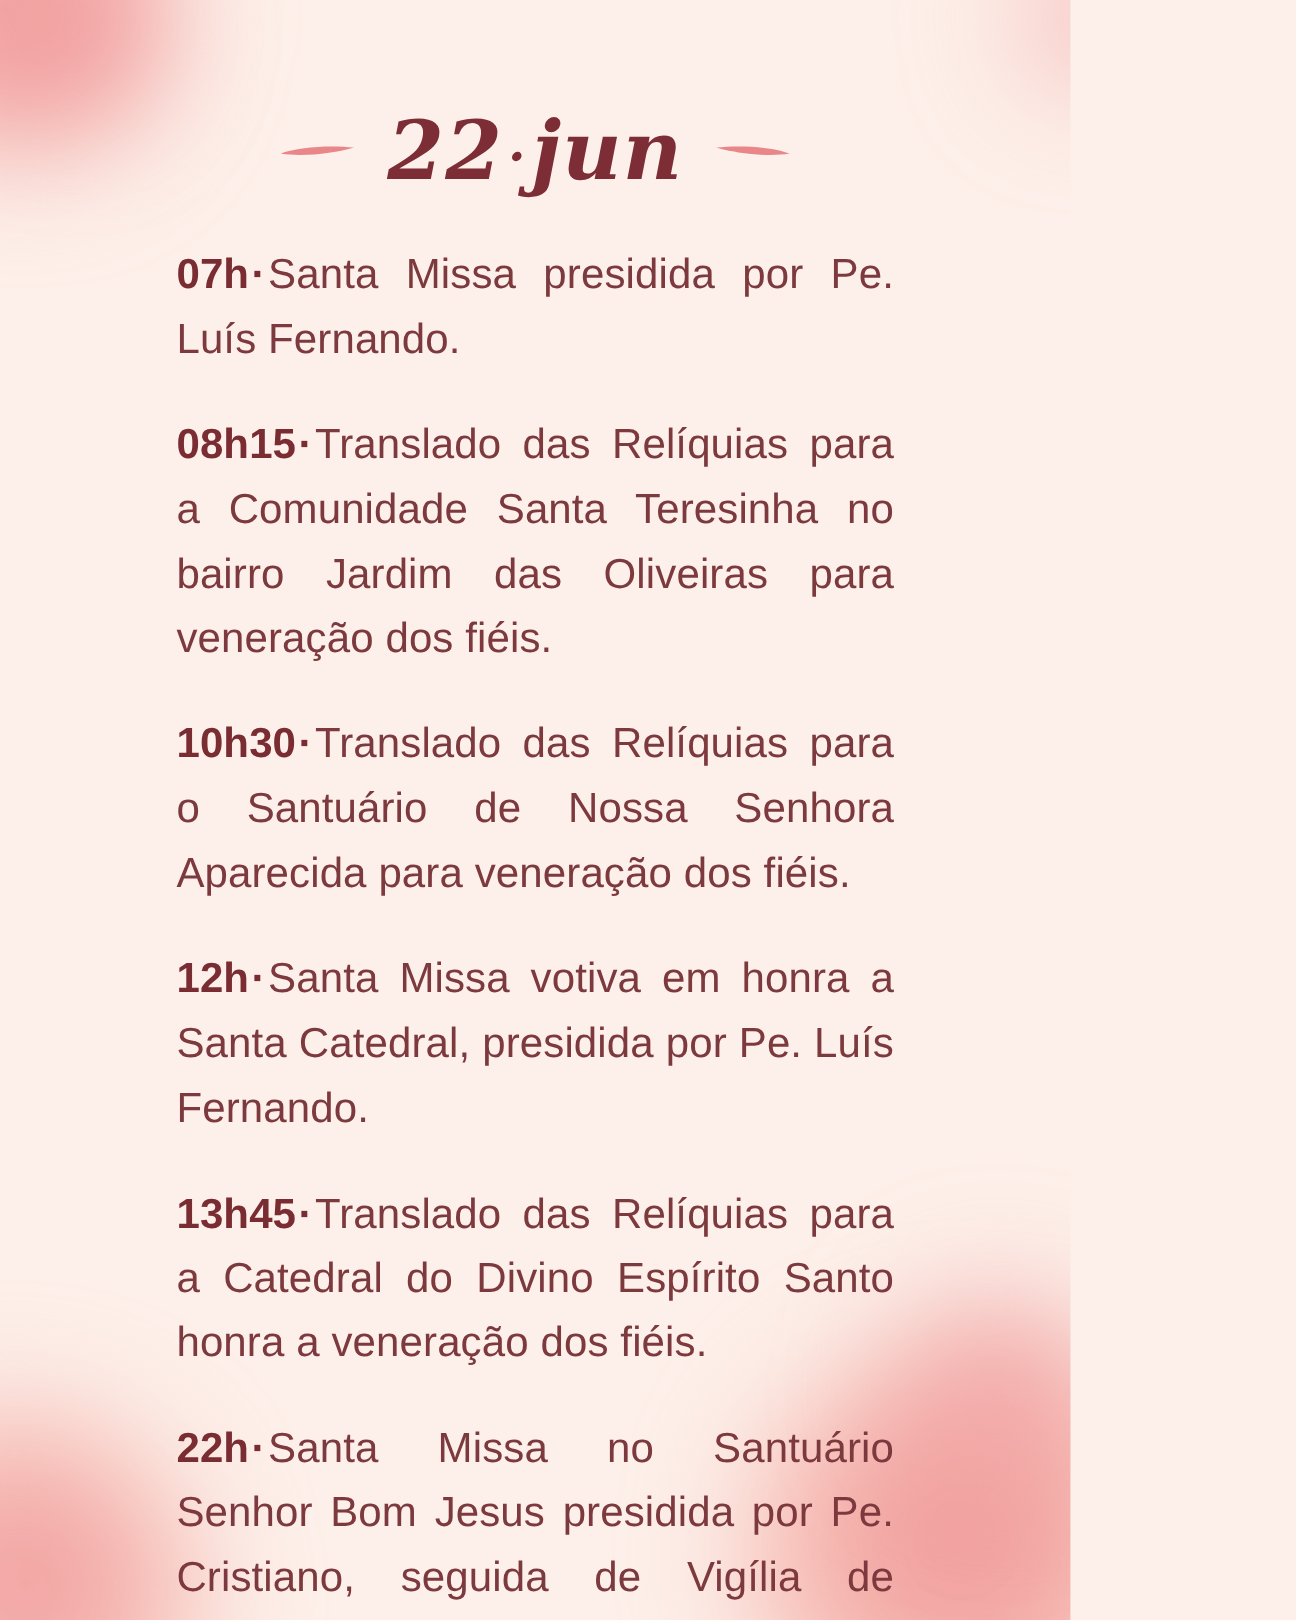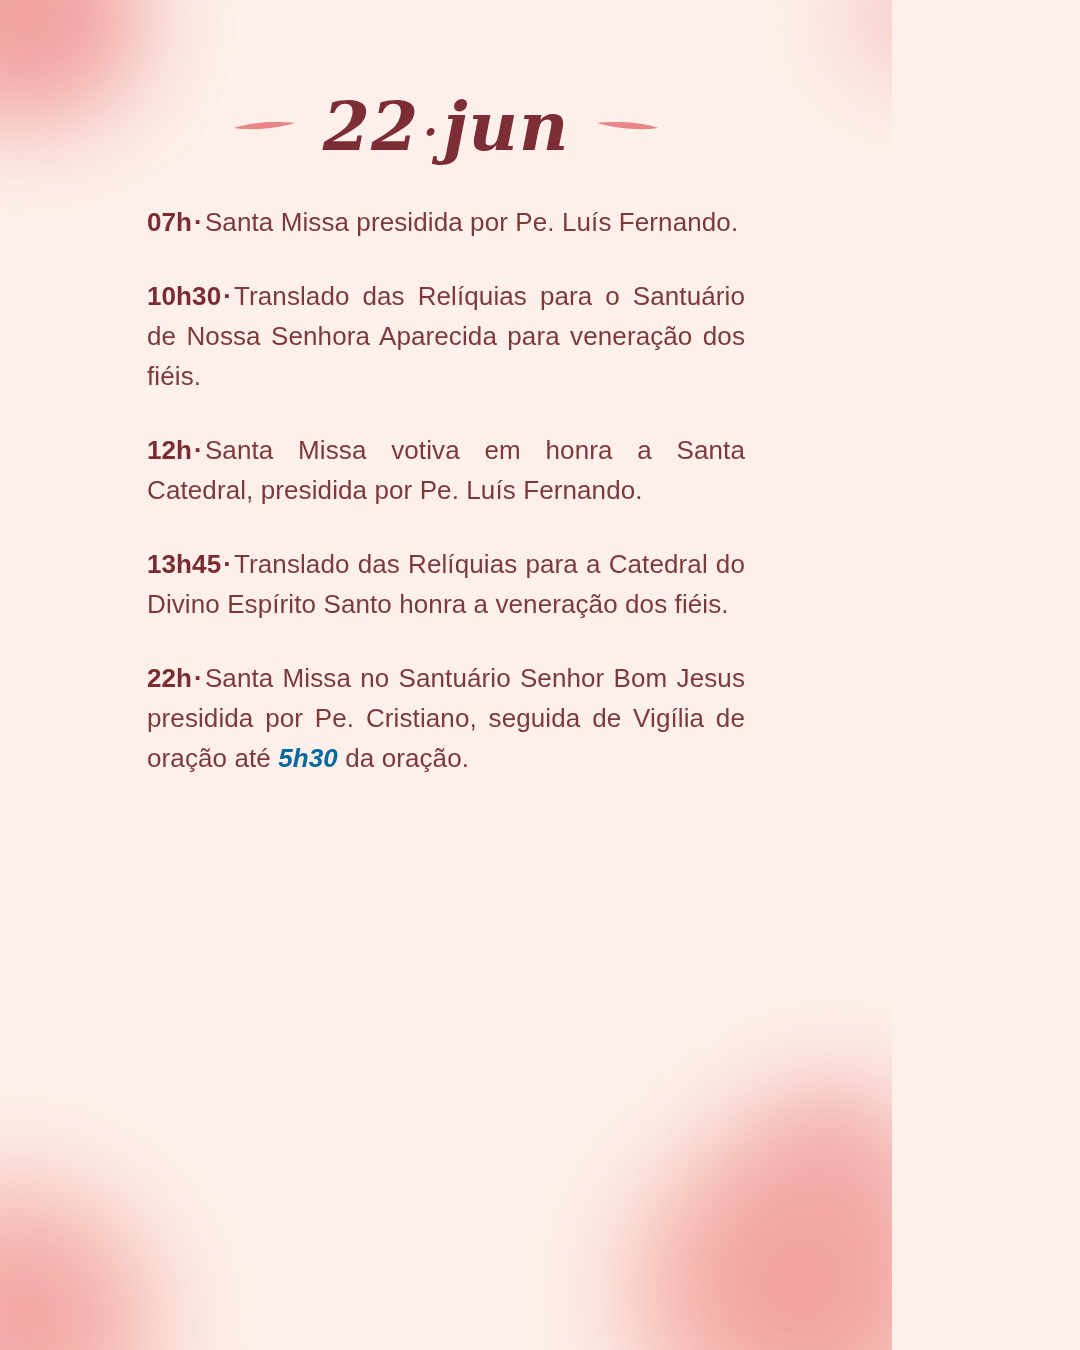--- a/index.html
+++ b/index.html
@@ -95,21 +95,21 @@
 
   
   .schedule {
     position: relative;
     z-index: 2;
     margin: 0;
     padding: 36px 147px 0 147px;
   }
   .entry {
     margin: 0 0 34px 0;
-    font-size: 26px;
+    font-size: 35px;
     line-height: 1.54;
     color: #7d3a3e;
     text-align: justify;
     text-justify: inter-word;
     letter-spacing: 0.1px;
   }
   .entry:last-child { margin-bottom: 0; }
   .entry .time {
     font-weight: bold;
     color: #7a2c33;
@@ -154,20 +154,23 @@
       </svg>
     </span>
   </div>
 
   <div class="schedule">
 
     <p class="entry">
       <span class="time">07h</span><span class="dot">·</span><span>Santa Missa presidida por Pe. Luís Fernando.</span>
     </p>
 
+    <p class="entry">
+      <span class="time">08h15</span><span class="dot">·</span><span>Translado das Relíquias para a Comunidade Santa Teresinha no bairro Jardim das Oliveiras para veneração dos fiéis.</span>
+    </p>
 
 
     <p class="entry">
       <span class="time">10h30</span><span class="dot">·</span><span>Translado das Relíquias para o Santuário de Nossa Senhora Aparecida para veneração dos fiéis.</span>
     </p>
 
     <p class="entry">
       <span class="time">12h</span><span class="dot">·</span><span>Santa Missa votiva em honra a Santa Catedral, presidida por Pe. Luís Fernando.</span>
     </p>
 

